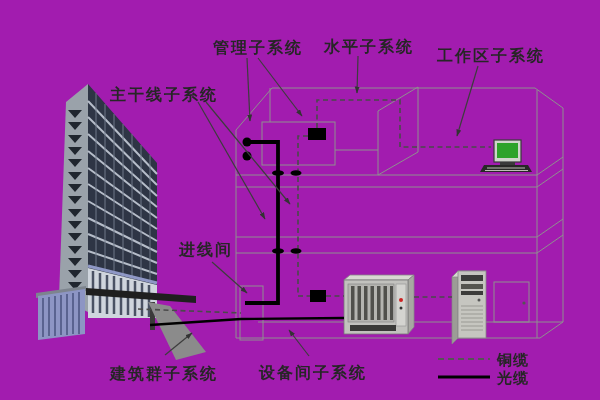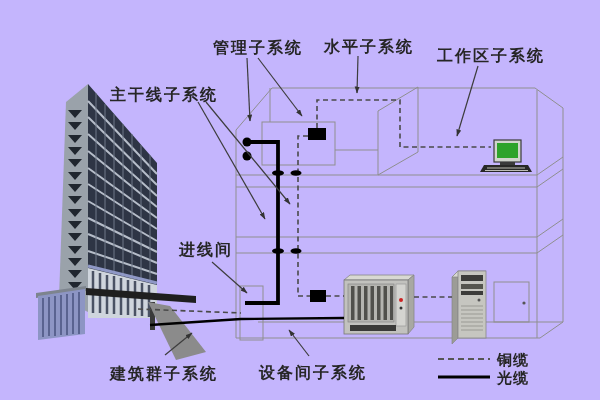--- a/index.html
+++ b/index.html
@@ -1,16 +1,16 @@
 <!DOCTYPE html>
 <html><head>
 <meta charset="utf-8">
 <style>
   html,body{margin:0;padding:0;background:#ffffff;}
-  #stage{position:relative;width:600px;height:400px;background:#c4b5fd;overflow:hidden;
+  #stage{position:relative;width:600px;height:400px;background:#a21caf;overflow:hidden;
          font-family:"DejaVu Sans",sans-serif;}
   svg{position:absolute;left:0;top:0;}
   svg text{font-family:"DejaVu Sans",sans-serif;font-weight:bold;fill:#262626;}
   .biglabel{font-size:16px;letter-spacing:2px;}
   .legendlabel{font-size:15px;letter-spacing:1px;}
   .struct{stroke:#8f8f8f;stroke-width:1;fill:none;}
   .copper{stroke:#4a4a4a;stroke-width:1.6;fill:none;stroke-dasharray:5 3.5;}
   .fiber{stroke:#000;fill:none;}
   .arrow{stroke:#3d3d3d;stroke-width:1.2;fill:none;}
 </style>

